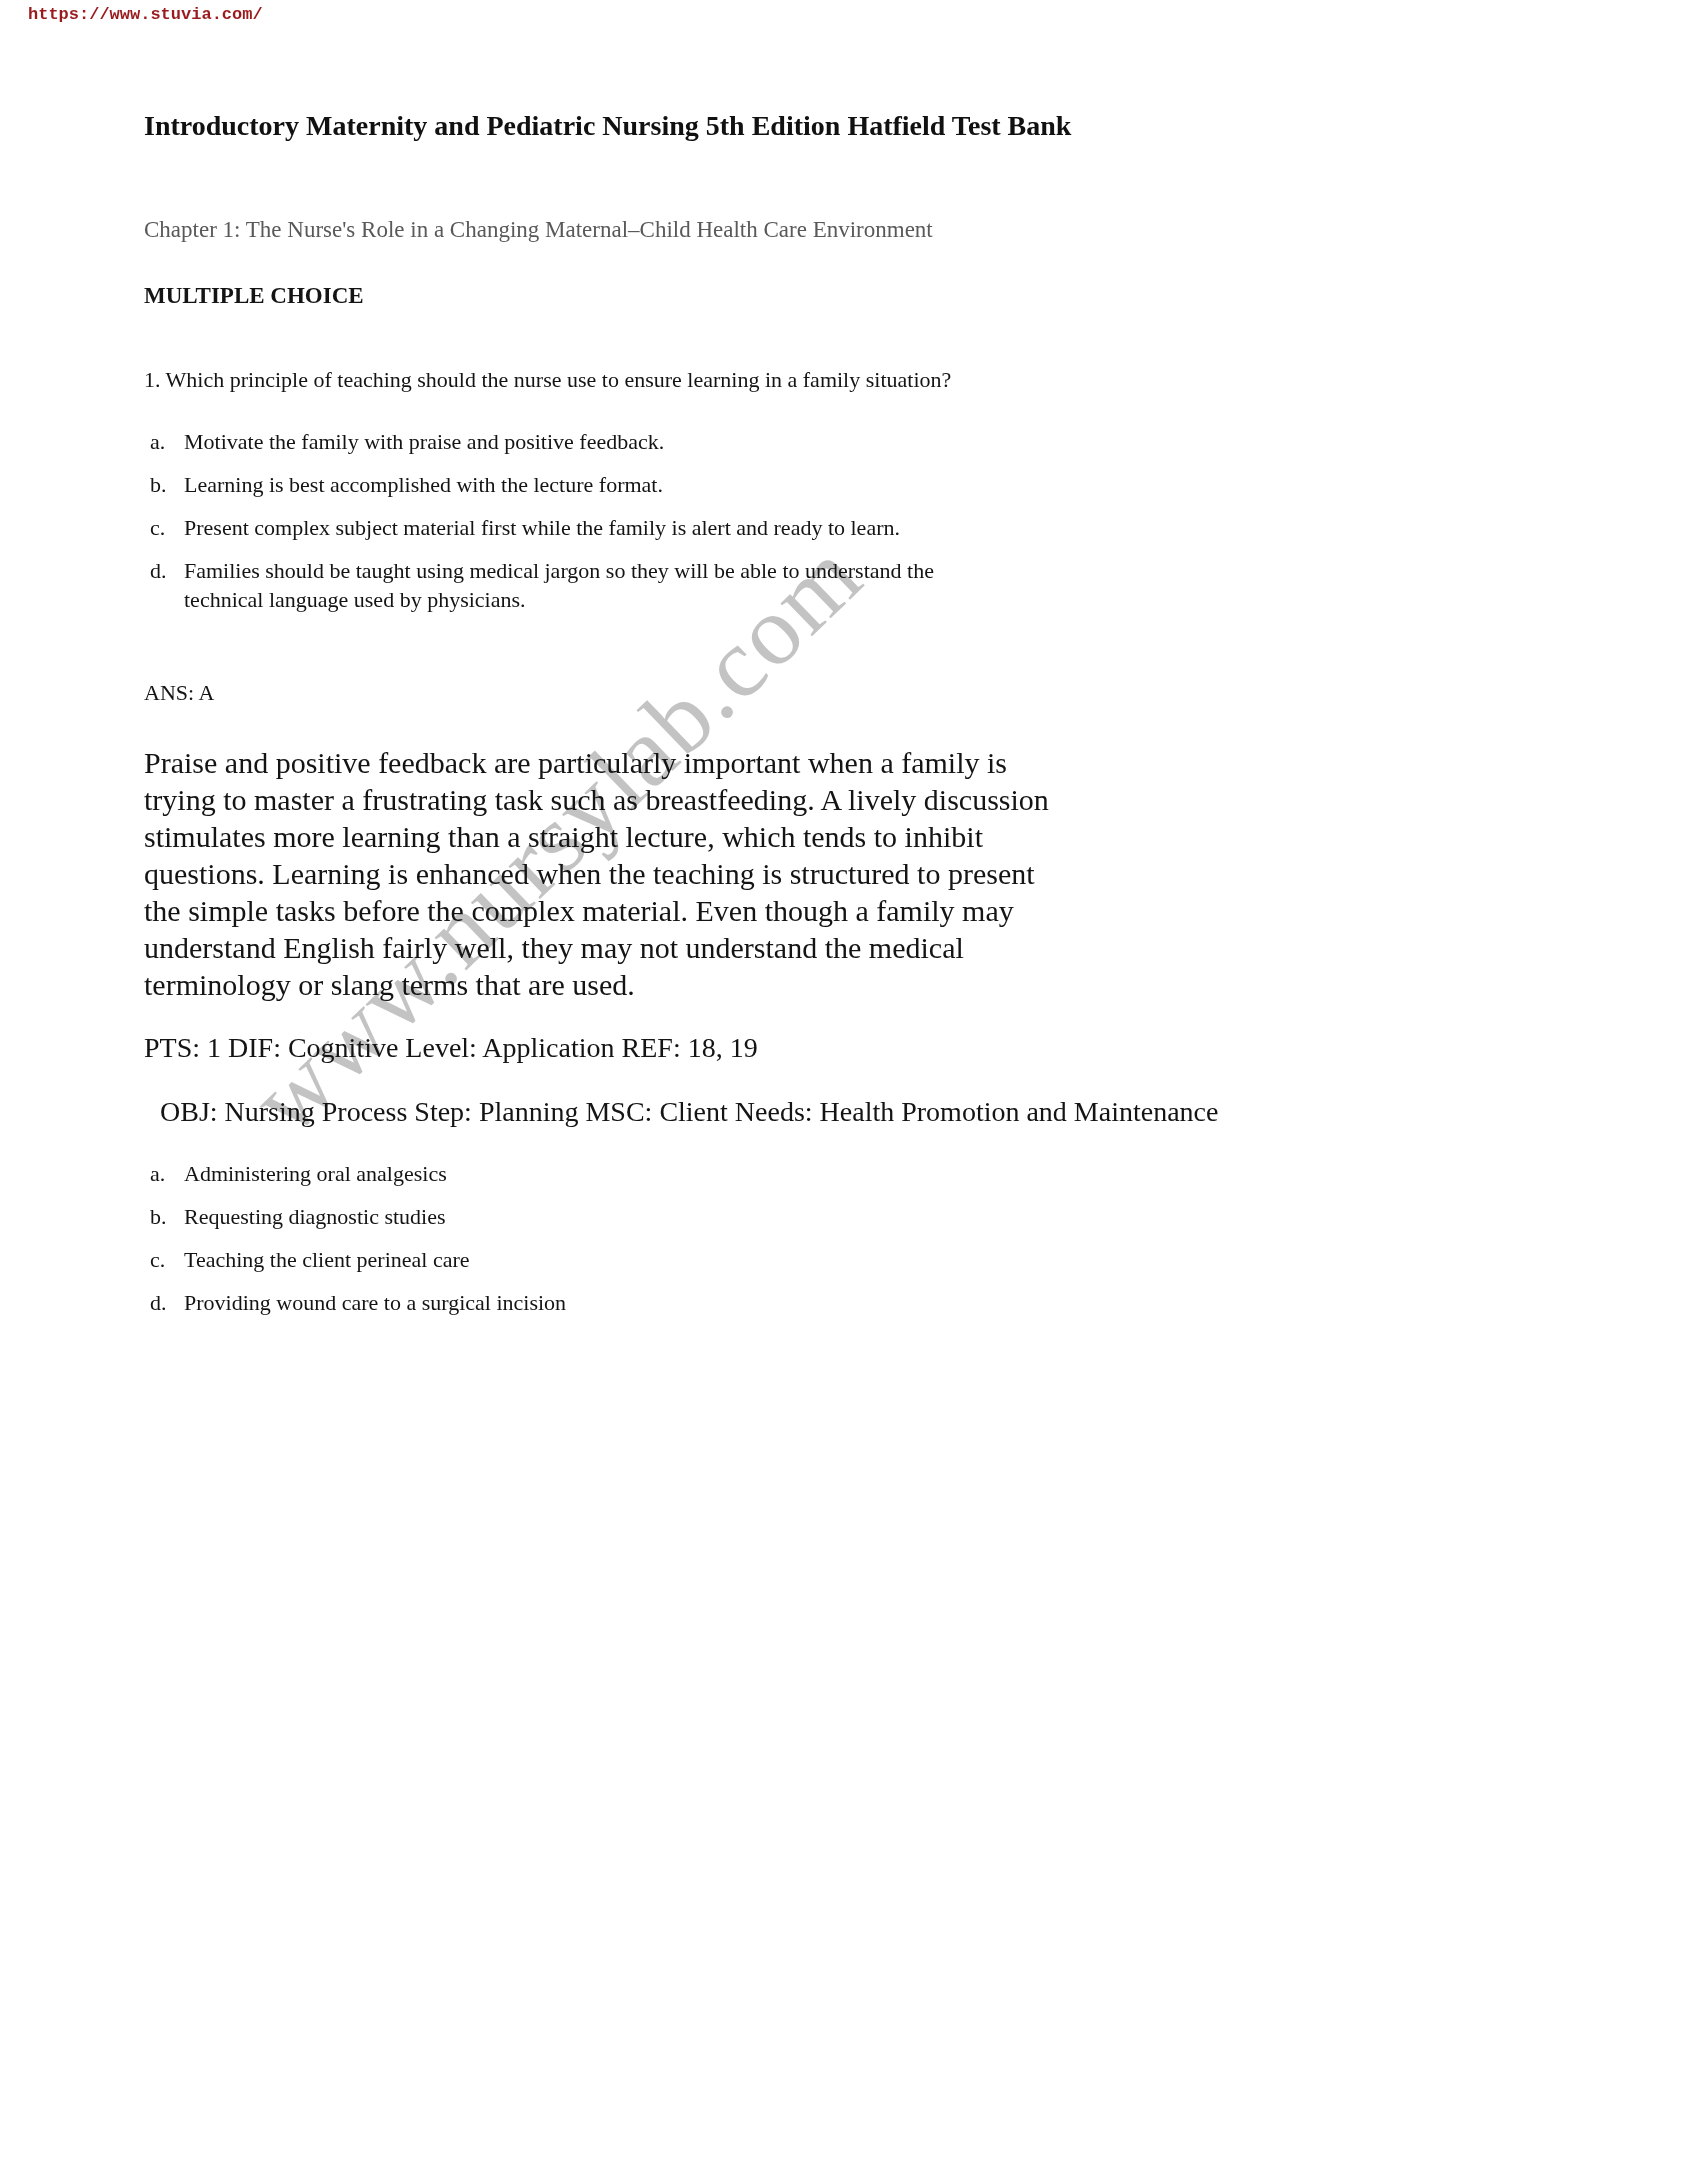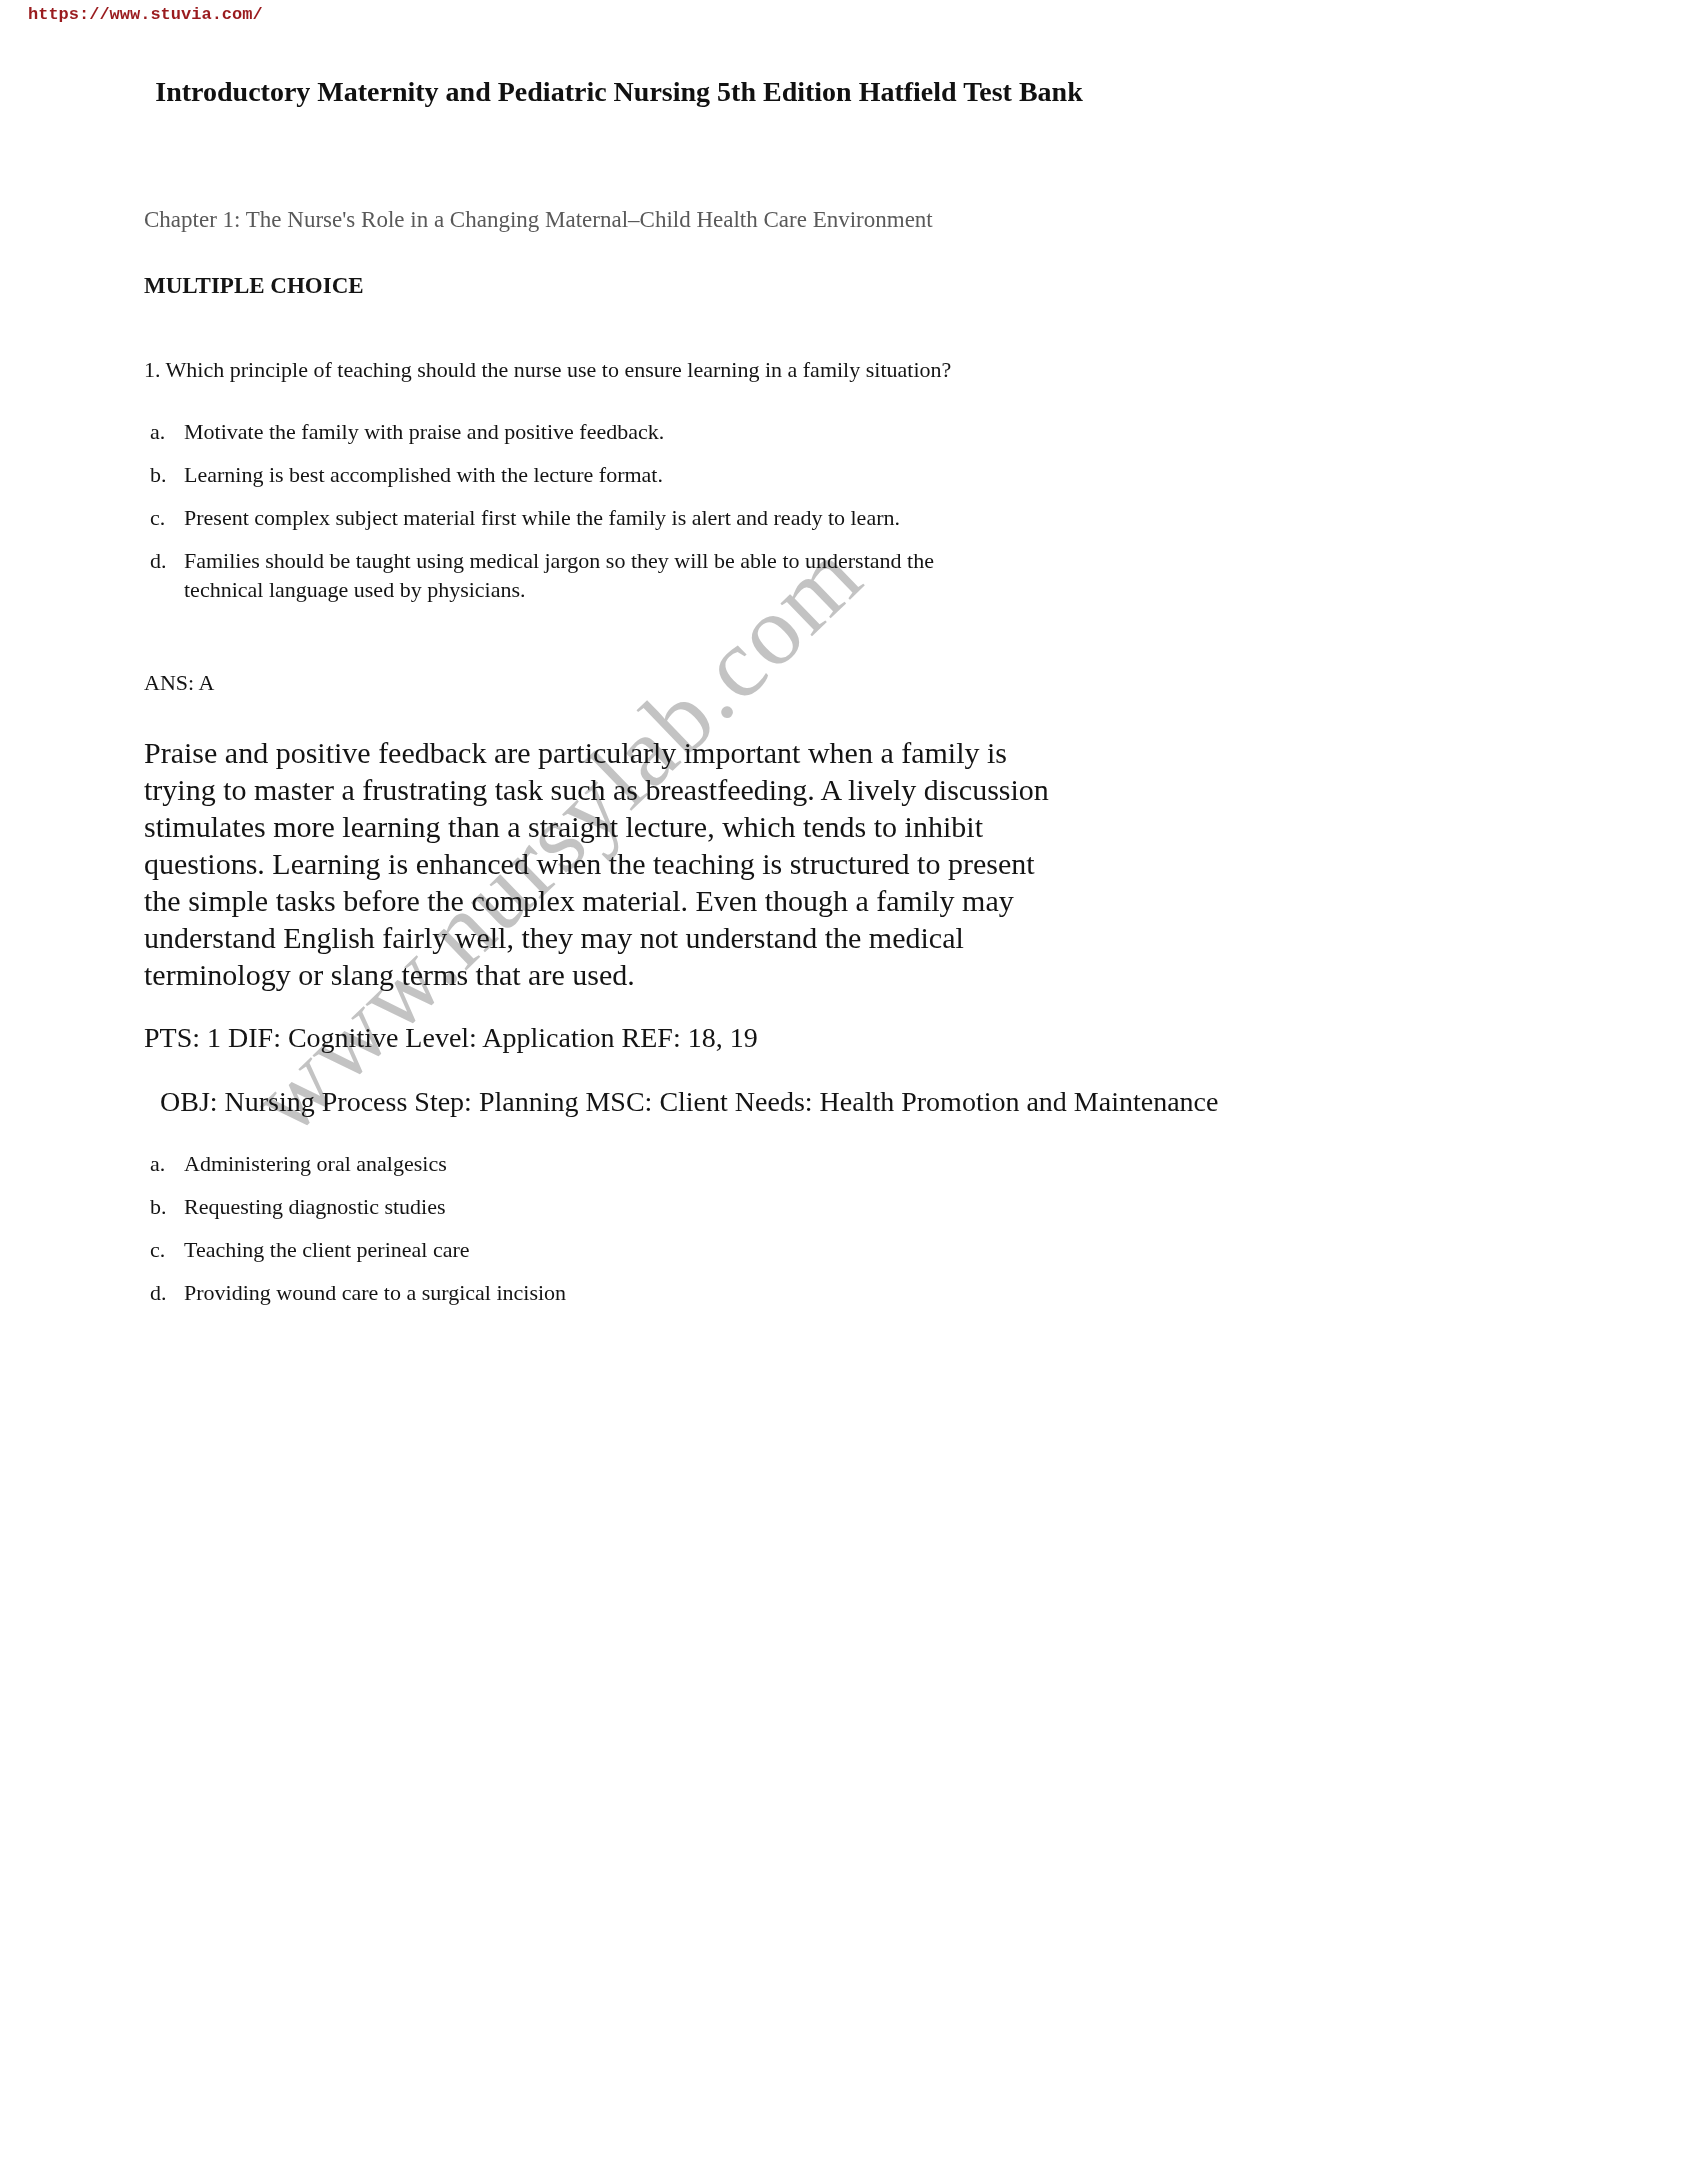--- a/index.html
+++ b/index.html
@@ -43,31 +43,30 @@
   .content {
     position: absolute;
     left: 144px;
     top: 0;
     width: 950px;
     z-index: 1;
   }
 
   .doc-title {
     margin: 0;
-    padding-top: 74px;
+    padding-top: 108px;
     font-size: 28px;
     font-weight: bold;
     line-height: 36px;
     white-space: nowrap;
     color: #111111;
-    text-align: center;
   }
 
   .chapter-line {
-    margin-top: 95px;
+    margin-top: 71px;
     font-size: 23px;
     line-height: 30px;
     color: #595959;
     white-space: nowrap;
   }
 
   .section-heading {
     margin-top: 36px;
     font-size: 23px;
     line-height: 30px;

